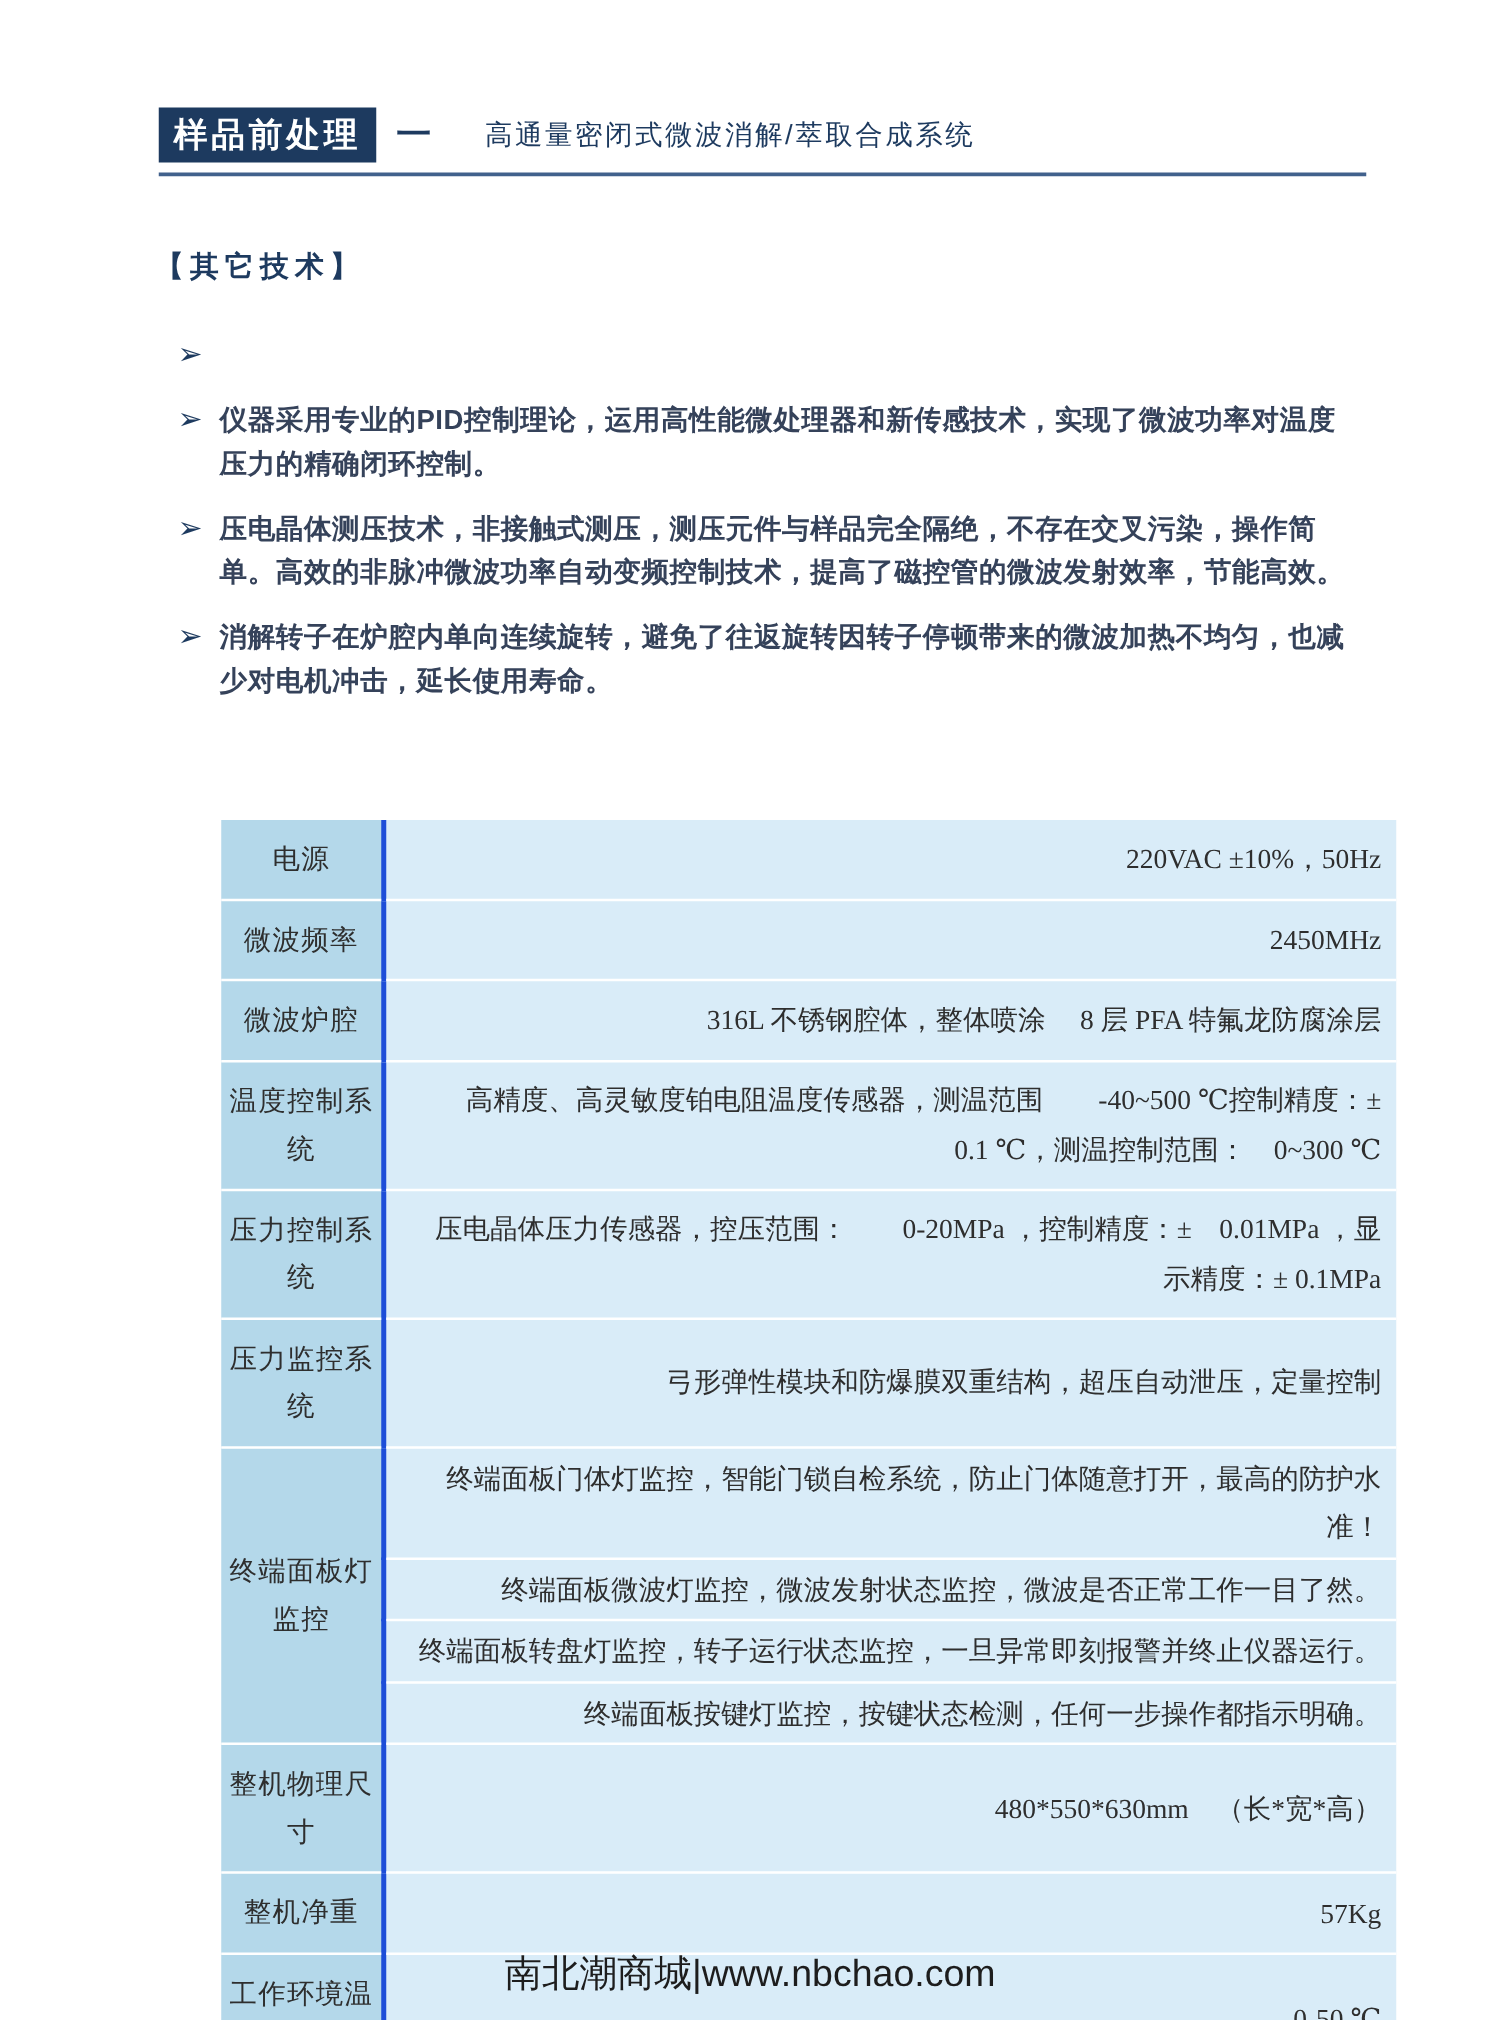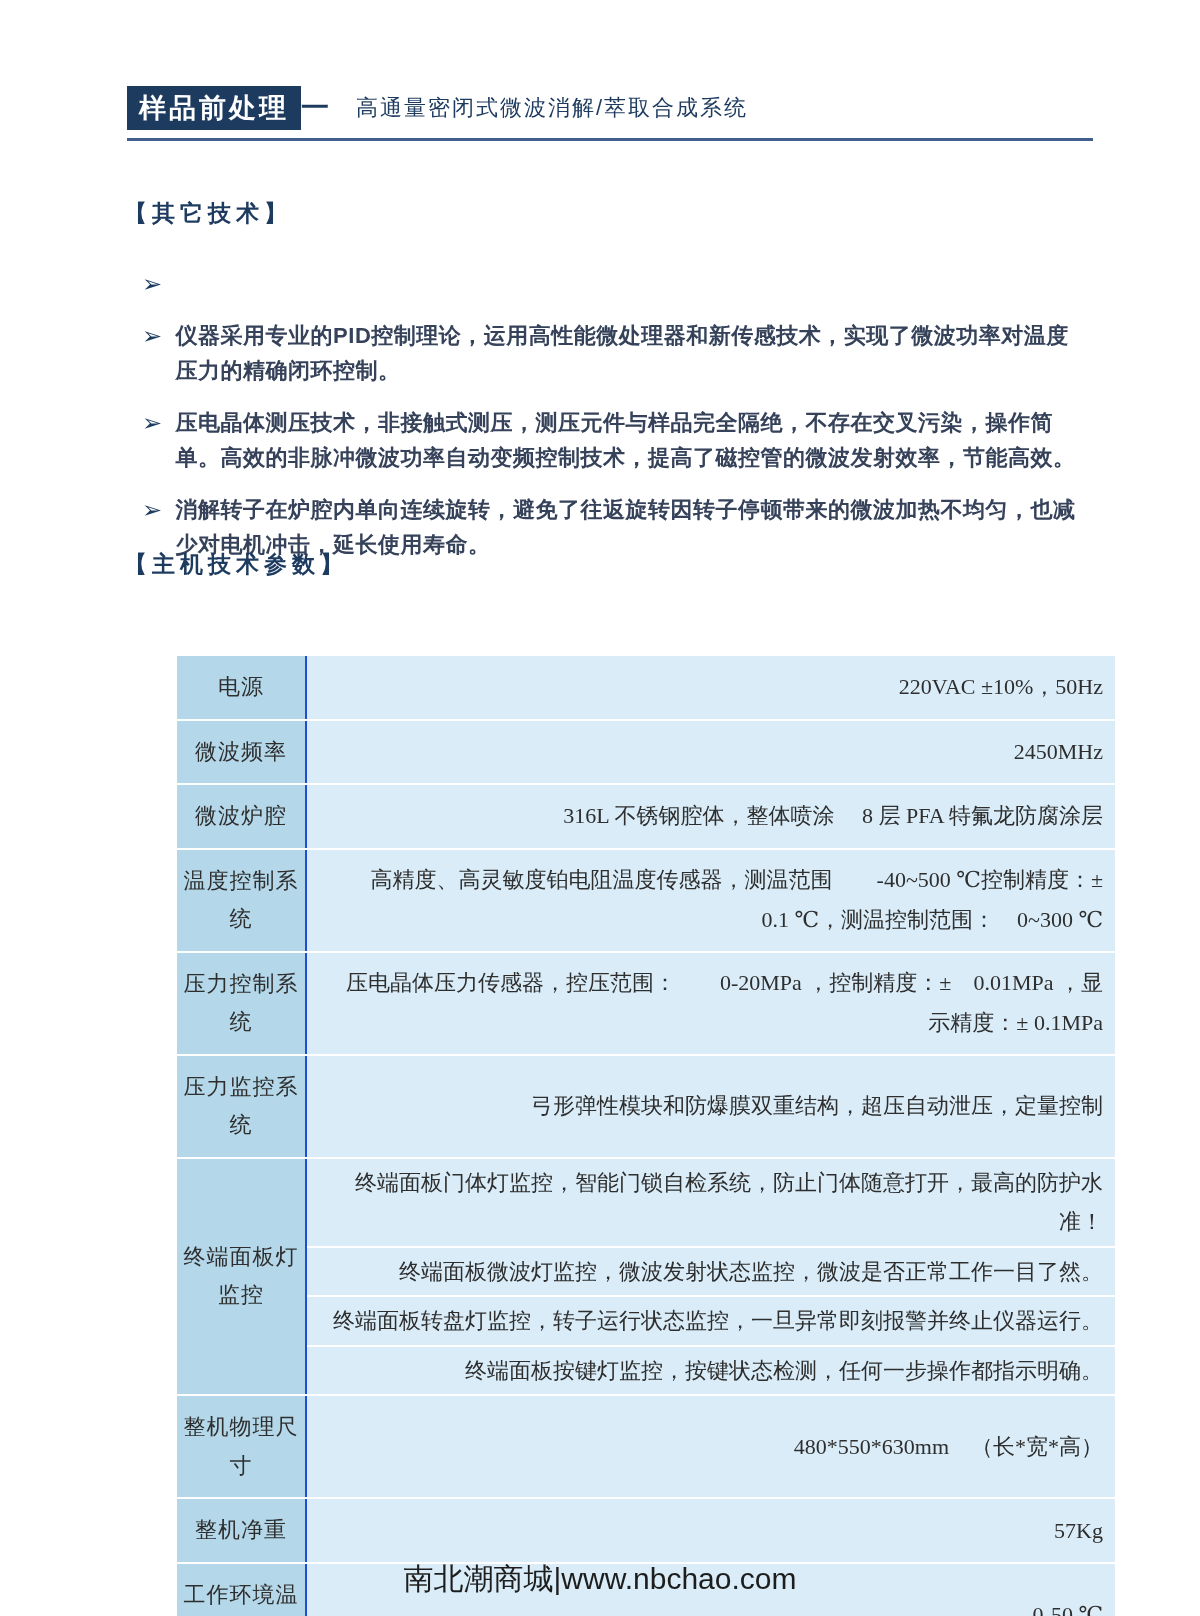--- a/index.html
+++ b/index.html
@@ -8,21 +8,21 @@
     font-family:"Liberation Sans","DejaVu Sans",sans-serif;
     -webkit-font-smoothing:antialiased;
   }
   .page{position:absolute;inset:0;background:#ffffff;overflow:hidden;}
 
   
   .header-wrap{
     position:absolute;left:127px;top:86px;width:966px;
     border-bottom:3px solid var(--rule,#41618c);
     padding-bottom:8px;
-    display:flex;align-items:center;gap:0;
+    display:flex;align-items:center;gap:16px;
   }
   .badge{
     background:var(--navy,#1d3a5f);color:#fff;
     font-weight:bold;font-size:27px;letter-spacing:3px;
     padding:6px 12px;line-height:1.2;
   }
   .dash{color:var(--navy,#1d3a5f);font-weight:bold;font-size:28px;line-height:1;}
   .doc-title{
     color:var(--navy,#1d3a5f);font-weight:normal;font-size:22px;
     letter-spacing:2px;line-height:1.2;margin-left:27px;
@@ -56,21 +56,21 @@
     border-collapse:collapse;table-layout:fixed;
   }
   table.spec td{
     border-bottom:2px solid #ffffff;
     vertical-align:middle;
     font-family:"Liberation Serif","DejaVu Serif",serif;
     color:#2e2e2e;font-size:22px;
   }
   td.lbl{
     width:116px;background:var(--cell-label,#b4d8ea);
-    border-right:2px solid #1d4ed8;
+    border-right:4px solid #1d4ed8;
     text-align:center;line-height:1.75;letter-spacing:1px;
     padding:12px 6px;
   }
   td.val{
     width:778px;background:var(--cell-value,#d9ecf8);
     text-align:right;line-height:1.8;
     padding:4px 12px 4px 18px;
   }
   tr.h48{height:46px;} tr.h64{height:64px;} tr.h70{height:70px;}
   tr.h80{height:80px;} tr.h44{height:44px;} tr.h72{height:72px;}
@@ -106,21 +106,20 @@
     <div class="bullet">
       <span class="arrow">➢</span>
       <span>压电晶体测压技术，非接触式测压，测压元件与样品完全隔绝，不存在交叉污染，操作简单。高效的非脉冲微波功率自动变频控制技术，提高了磁控管的微波发射效率，节能高效。</span>
     </div>
     <div class="bullet">
       <span class="arrow">➢</span>
       <span>消解转子在炉腔内单向连续旋转，避免了往返旋转因转子停顿带来的微波加热不均匀，也减少对电机冲击，延长使用寿命。</span>
     </div>
   </div>
 
-  <div id="heading-main-params" class="section-heading">【主机技术参数】</div>
 
   <table class="spec">
     <tbody>
       <tr class="h48">
         <td class="lbl">电源</td>
         <td class="val">220VAC ±10%，50Hz</td>
       </tr>
       <tr class="h48">
         <td class="lbl">微波频率</td>
         <td class="val">2450MHz</td>

